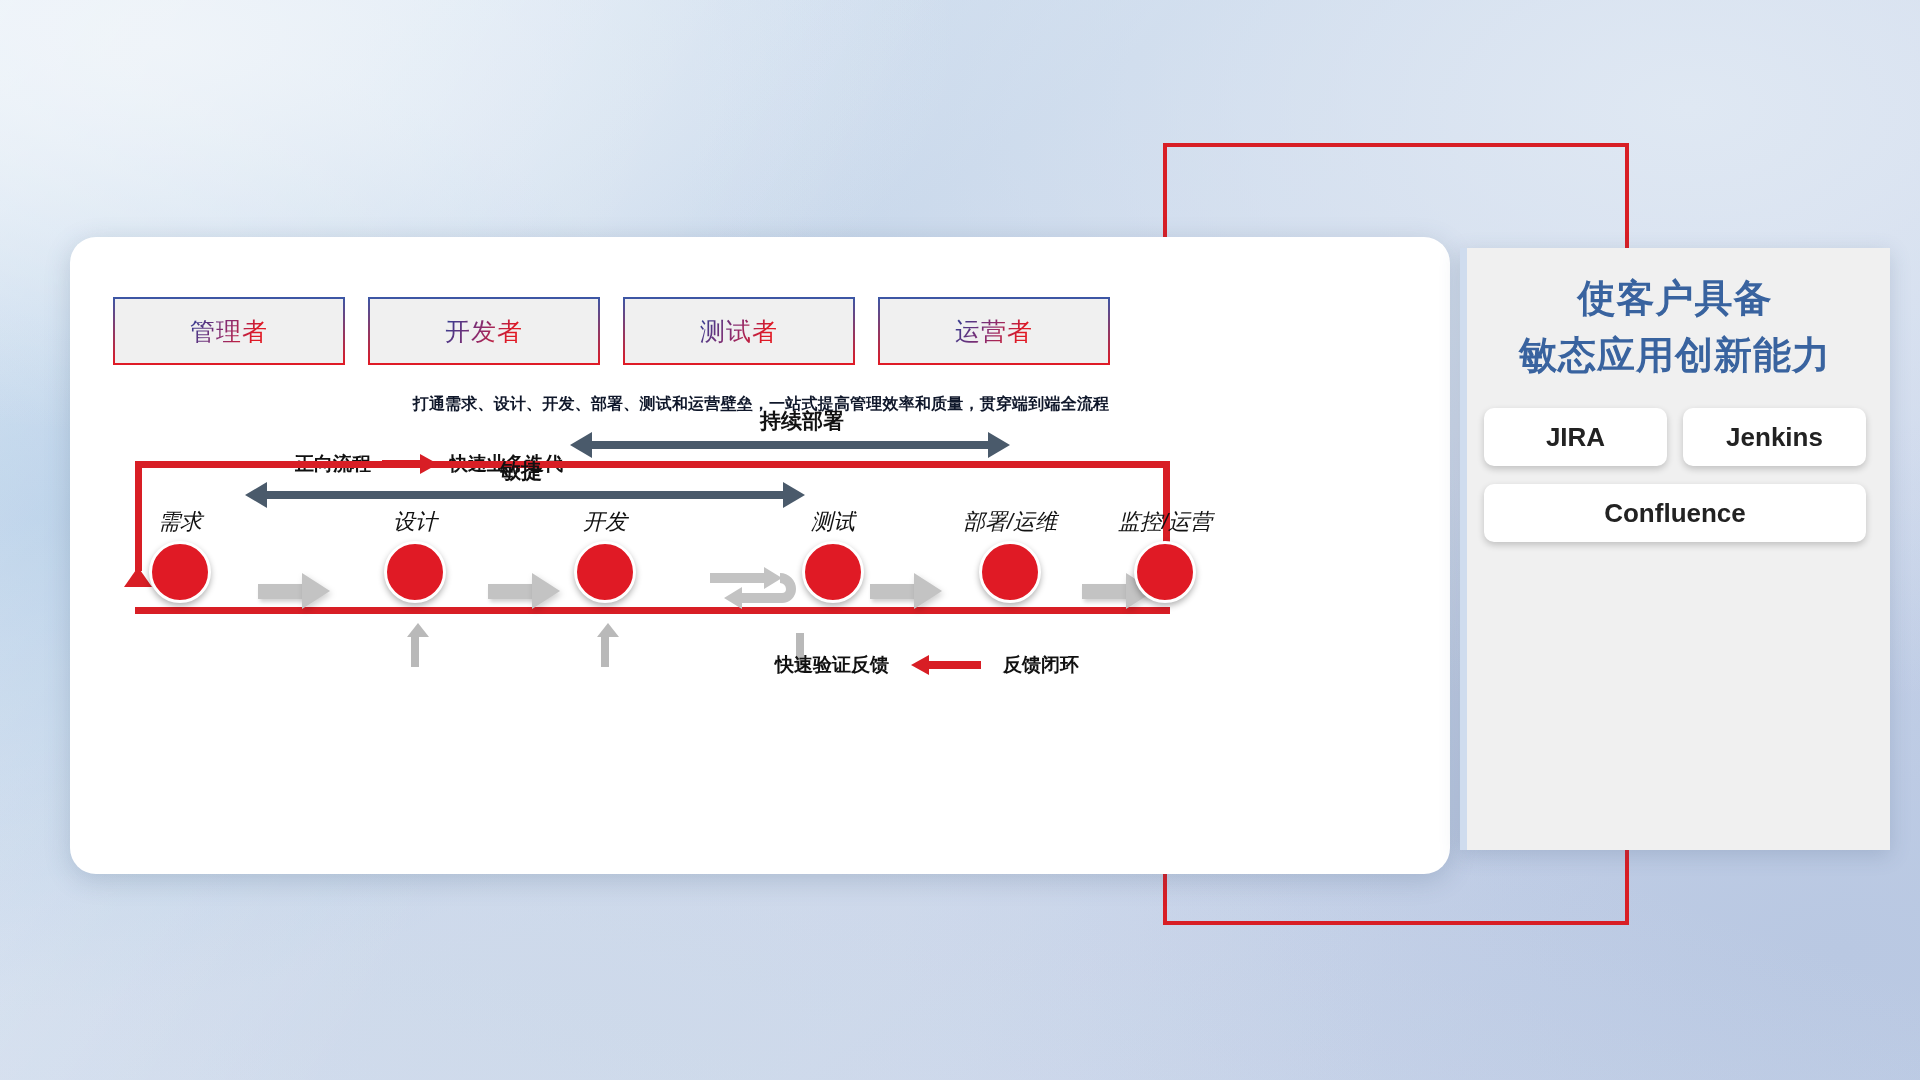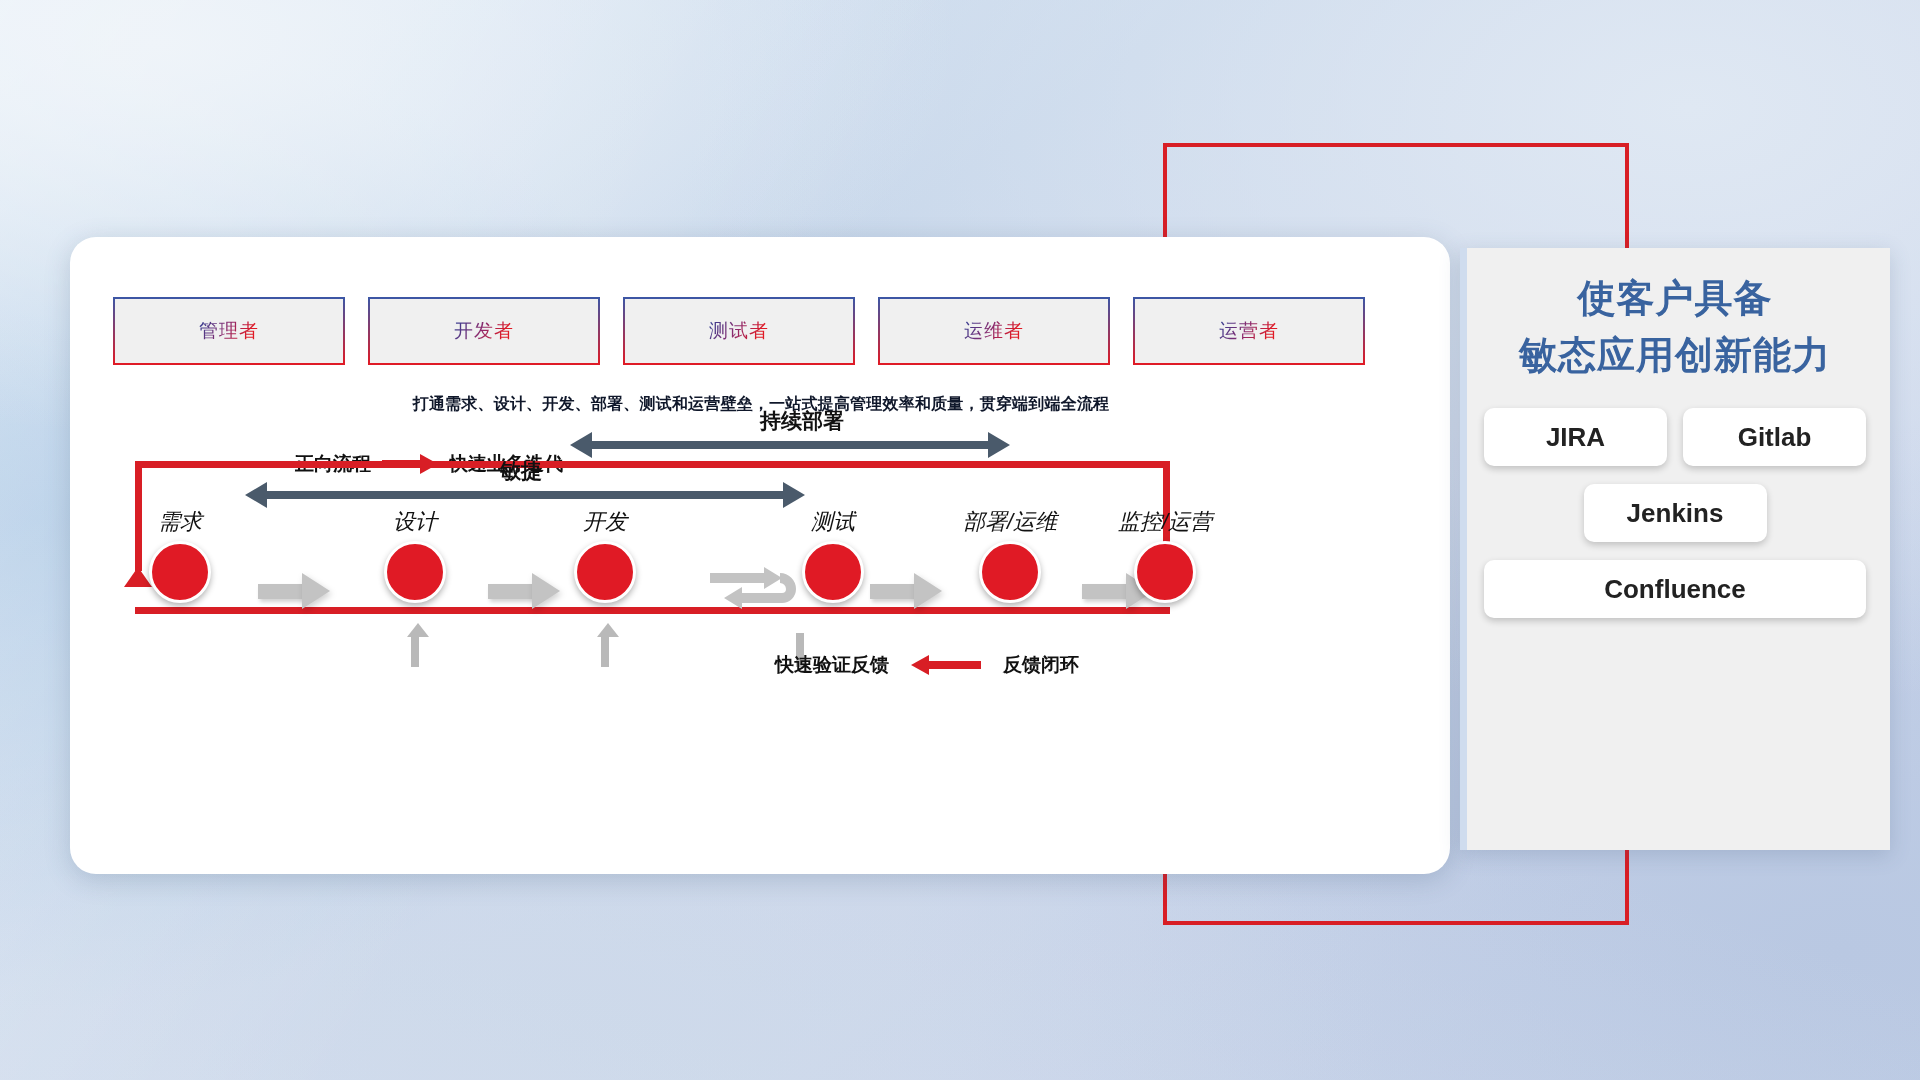--- a/index.html
+++ b/index.html
@@ -60,21 +60,21 @@
     background: #f0f0f0;
     display: flex; align-items: center; justify-content: center;
     position: relative;
     border-top: 2.5px solid #3c56a5;
     border-bottom: 2.5px solid #e01a25;
     border-left: 2.5px solid;
     border-right: 2.5px solid;
     border-image: linear-gradient(180deg,#3c56a5 0%, #e01a25 100%) 1;
   }
   .role-label {
-    font-size: 19px;
+    font-size: 25px;
     font-weight: 500;
     background: linear-gradient(120deg,#2c3f95 0%, #8b2a6d 45%, #e01a25 80%);
     -webkit-background-clip: text;
     background-clip: text;
     color: transparent;
     -webkit-text-fill-color: transparent;
     letter-spacing: 1px;
   }
 
   
@@ -248,23 +248,20 @@
     <div class="role-box">
       <span class="role-label">管理者</span>
     </div>
     <div class="role-box">
       <span class="role-label">开发者</span>
     </div>
     <div class="role-box">
       <span class="role-label">测试者</span>
     </div>
     <div class="role-box">
-      <span class="role-label">运维者</span>
-    </div>
-    <div class="role-box">
       <span class="role-label">运营者</span>
     </div>
   </div>
 
   <div id="desc">打通需求、设计、开发、部署、测试和运营壁垒，一站式提高管理效率和质量，贯穿端到端全流程</div>
 
   <div id="legend-forward">
     <span>正向流程</span>
     <span class="arrow-red-lr"></span>
     <span>快速业务迭代</span>
@@ -362,17 +359,16 @@
 </div>
 
 <div id="panel">
   <div id="panel-edge"></div>
   <div id="panel-title">
     <div>使客户具备</div>
     <div class="l2">敏态应用创新能力</div>
   </div>
   <div id="tool-grid">
     <div class="tool-tag">JIRA</div>
-    <div class="tool-tag">Gitlab</div>
     <div class="tool-tag">Jenkins</div>
     <div class="tool-tag wide">Confluence</div>
   </div>
 </div>
 
 </body></html>

